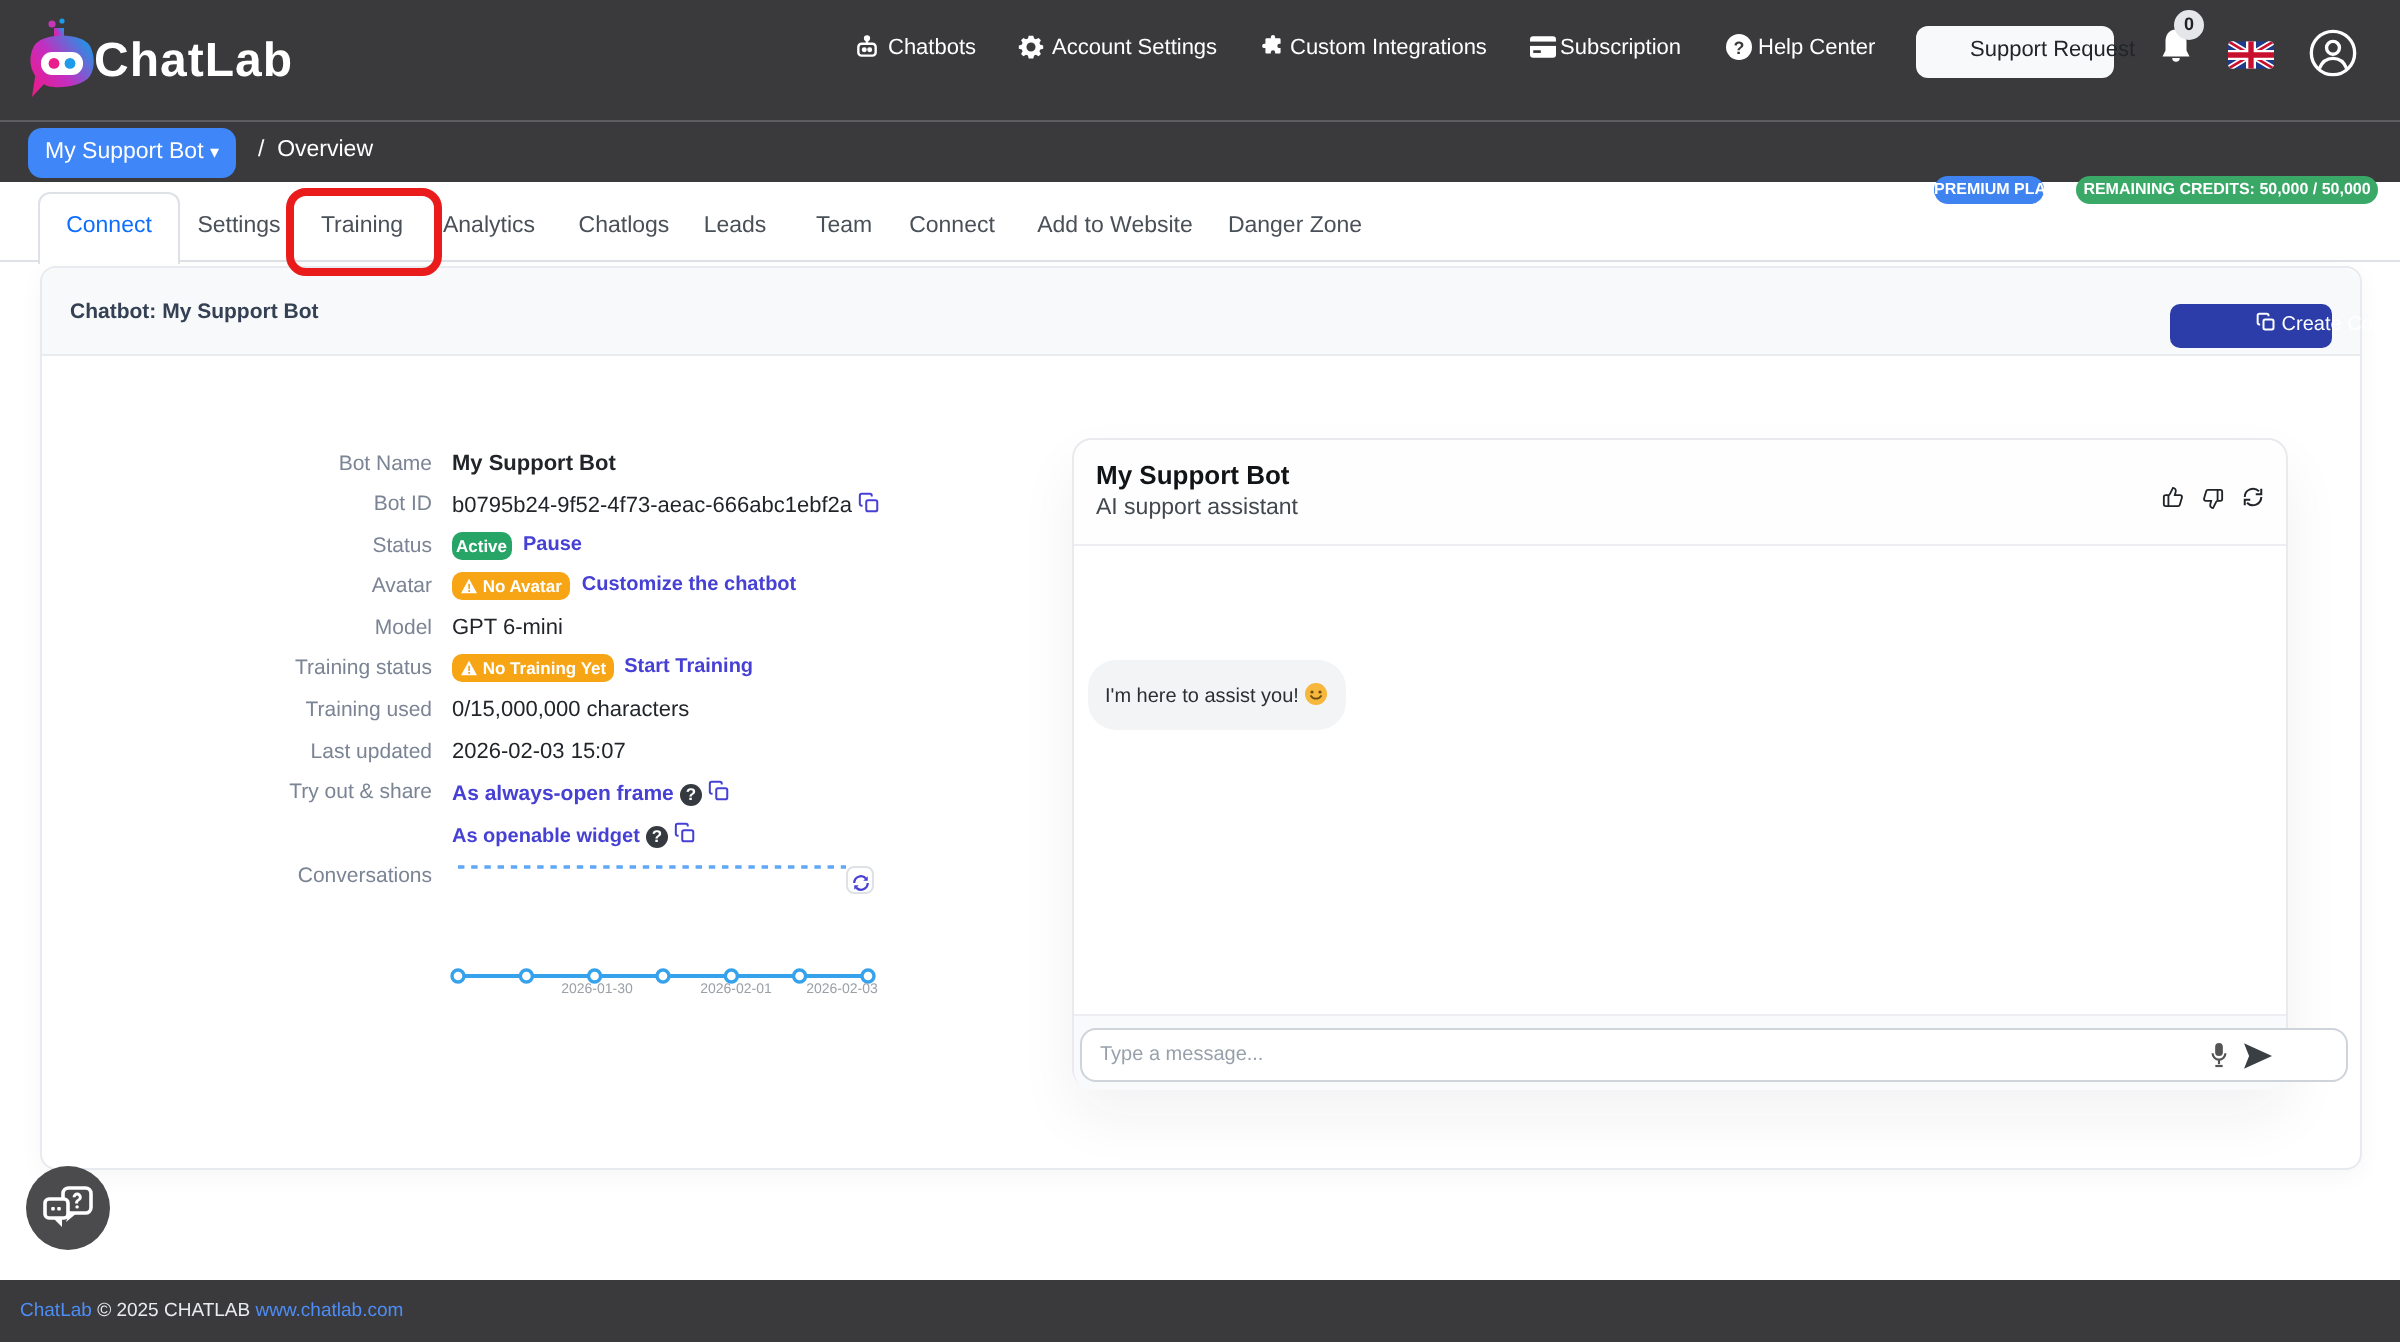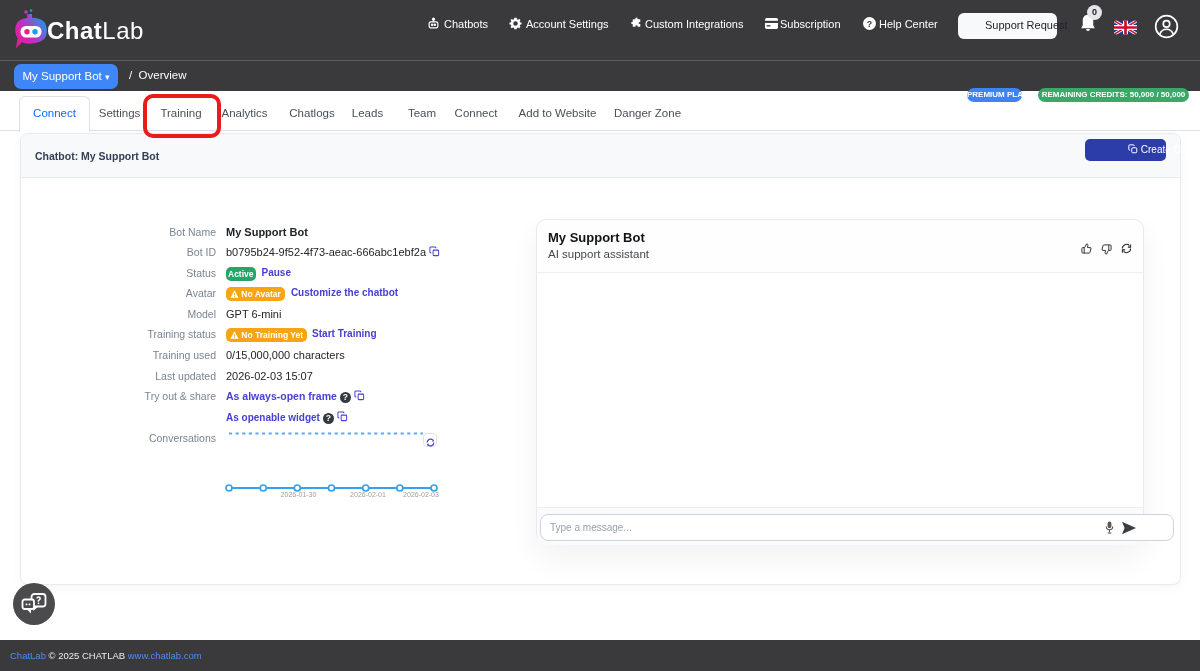--- a/index.html
+++ b/index.html
@@ -17,21 +17,21 @@
   #pill2 { left:1038px; width:151px; background:#3aa968; }
   
   #tabs { position:absolute; left:0; top:96px; width:1200px; height:35px; border-bottom:1px solid #dee2e6; }
   .tab { position:absolute; top:1px; height:34px; font-size:11.5px; color:#495057; text-align:center; line-height:33px; white-space:nowrap; }
   .tab.active { top:0; background:#fff; border:1px solid #dee2e6; border-bottom:none; border-radius:6px 6px 0 0; color:#0d6efd; height:36px; z-index:5; }
   #redbox { position:absolute; left:143px; top:94px; width:78px; height:44px; border:4px solid #ea1b1b; border-radius:10px; z-index:30; }
   
   #card { position:absolute; left:20px; top:133px; width:1161px; height:452px; border:1px solid #e7eaee; border-radius:8px; background:#fff; box-shadow:0 3px 12px rgba(0,0,0,.04); }
   #cardhdr { position:absolute; left:0; top:0; width:100%; height:44px; background:#f8f9fa; border-bottom:1px solid #e9ecef; border-radius:8px 8px 0 0; }
   #cardtitle { position:absolute; left:14px; top:16px; font-size:10.5px; font-weight:bold; color:#344054; }
-  #copybtn { position:absolute; right:14px; top:5px; width:81px; height:22px; background:#2c3ca8; border-radius:5px; color:#fff; font-size:10px; line-height:21px; text-align:center; white-space:nowrap;padding-left:43px; }
+  #copybtn { position:absolute; right:14px; top:18px; width:81px; height:22px; background:#2c3ca8; border-radius:5px; color:#fff; font-size:10px; line-height:21px; text-align:center; white-space:nowrap;padding-left:43px; }
   .lbl { position:absolute; width:195px; left:0px; text-align:right; font-size:10.5px; color:#7a8494; line-height:13px; }
   .val { position:absolute; left:205px; font-size:11px; color:#212529; white-space:nowrap; line-height:13px; }
   .badge { display:inline-block; border-radius:5px; font-size:8.5px; font-weight:bold; color:#fff; line-height:14px; height:14px; padding:0 4px; vertical-align:-1px; }
   .bgreen { background:#27a567; padding:0 2px; }
   .bamber { background:#f7a515; }
   a.lnk { color:#4640d4; font-weight:bold; text-decoration:none; font-size:10px; }
   .qm { display:inline-block; width:11px; height:11px; border-radius:50%; background:#343a40; color:#fff; font-size:8.5px; font-weight:bold; text-align:center; line-height:11px; vertical-align:0px; }
   
   #chat { position:absolute; left:536px; top:219px; width:608px; height:325px; border:1px solid #e9eaee; border-radius:10px; background:#fff; box-shadow:0 14px 30px rgba(30,40,60,.06); }
   #chathdr { position:absolute; left:0; top:0; width:100%; height:53px; border-bottom:1px solid #eceef1; background:#fefefe; border-radius:10px 10px 0 0; }
@@ -60,21 +60,21 @@
     </linearGradient>
   </defs>
   <circle cx="13" cy="4" r="1.8" fill="#c436b8"></circle>
   <circle cx="18" cy="2.5" r="1.3" fill="#1e9be9"></circle>
   <path d="M14 6 h5 v6 h-5 z" fill="url(#lg)"></path>
   <path d="M4 15 C8 8 28 8 32 15 C34.5 20 34.5 26 32 30 C28 36 12 37 9 34 L3 40.5 L4.6 30 C1.5 25 1.5 20 4 15 Z" fill="url(#lg)"></path>
   <rect x="7.5" y="18" width="21" height="11.5" rx="5.5" fill="#fff"></rect>
   <circle cx="14" cy="23.7" r="2.7" fill="#e91e8c"></circle>
   <circle cx="22" cy="23.7" r="2.7" fill="#1e9be9"></circle>
 </svg>
-<div class="abs" style="left:47px;top:17px;font-size:24px;color:#fff;font-weight:bold;letter-spacing:0.5px">Chat<span style="font-weight:normal">Lab</span></div>
+<div class="abs" style="left:47px;top:17px;font-size:24px;color:#fff;font-weight:bold;letter-spacing:0.5px">Chat<span style="font-weight:bold">Lab</span></div>
 
 <svg class="abs" style="left:427px;top:17px" width="13" height="13" viewBox="0 0 24 24" fill="none" stroke="#fff" stroke-width="2.2">
     <rect x="4" y="9" width="16" height="11" rx="3"></rect>
     <circle cx="9.5" cy="14.5" r="1.2" fill="#fff"></circle>
     <circle cx="14.5" cy="14.5" r="1.2" fill="#fff"></circle>
     <path d="M12 9 V5"></path>
     <circle cx="12" cy="4" r="1.8" fill="#fff"></circle>
   </svg>
 <div class="navitem" style="left:444px">Chatbots</div>
 <svg class="abs" style="left:509px;top:17px" width="13" height="13" viewBox="0 0 16 16" fill="#fff">
@@ -241,20 +241,28 @@
     <svg class="abs" style="left:564px;top:24px" width="11" height="11" viewBox="0 0 24 24" fill="none" stroke="#212529" stroke-width="2" transform="rotate(180)">
         <path d="M7 10v12"></path>
         <path d="M15 5.88 14 10h5.83a2 2 0 0 1 1.92 2.56l-2.33 8A2 2 0 0 1 17.5 22H4a2 2 0 0 1-2-2v-8a2 2 0 0 1 2-2h2.76a2 2 0 0 0 1.79-1.11L12 2a3.13 3.13 0 0 1 3 3.88Z"></path>
       </svg>
     <svg class="abs" style="left:584px;top:23px" width="11" height="11" viewBox="0 0 24 24" fill="none" stroke="#212529" stroke-width="2.2">
         <path d="M21 12a9 9 0 0 1-15.5 6.2M3 12a9 9 0 0 1 15.5-6.2"></path>
         <path d="M21 3v6h-6"></path>
         <path d="M3 21v-6h6"></path>
       </svg>
   </div>
+  <div class="bubble" style="top:110px">I'm here to assist you!
+    <svg width="12" height="12" viewBox="0 0 24 24" style="vertical-align:-2px">
+        <circle cx="12" cy="12" r="11" fill="#f6b73c"></circle>
+        <circle cx="8" cy="10" r="1.6" fill="#6b4b10"></circle>
+        <circle cx="16" cy="10" r="1.6" fill="#6b4b10"></circle>
+        <path d="M7 14 C9 17.5 15 17.5 17 14" stroke="#6b4b10" stroke-width="1.8" fill="none" stroke-linecap="round"></path>
+      </svg>
+  </div>
   <div id="chatfoot"></div>
   <div id="chatinput">
       <div id="placeholder">Type a message...</div>
     <svg class="abs" style="left:563px;top:6px" width="11" height="13" viewBox="0 0 24 28" fill="none" stroke="#555" stroke-width="2.4">
         <rect x="9" y="2" width="6" height="12" rx="3" fill="#555"></rect>
         <path d="M5 12 a7 7 0 0 0 14 0"></path>
         <path d="M12 19 v5"></path>
         <path d="M8 26 h8"></path>
       </svg>
     <svg class="abs" style="left:580px;top:6px" width="16" height="14" viewBox="0 0 24 22" fill="#3a3f44">

